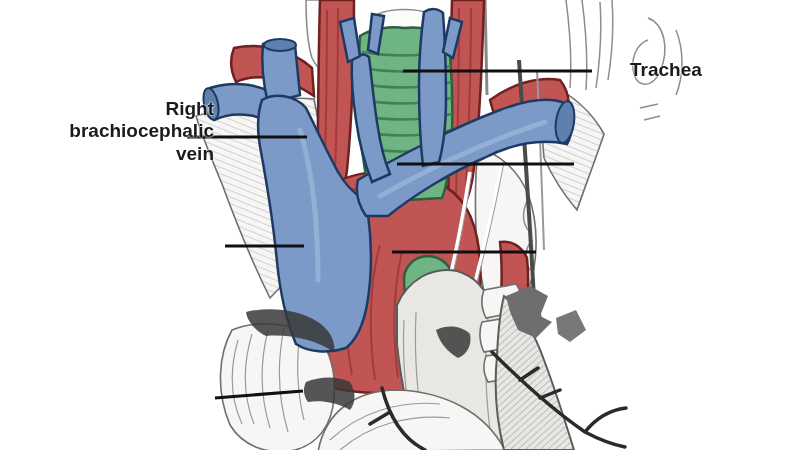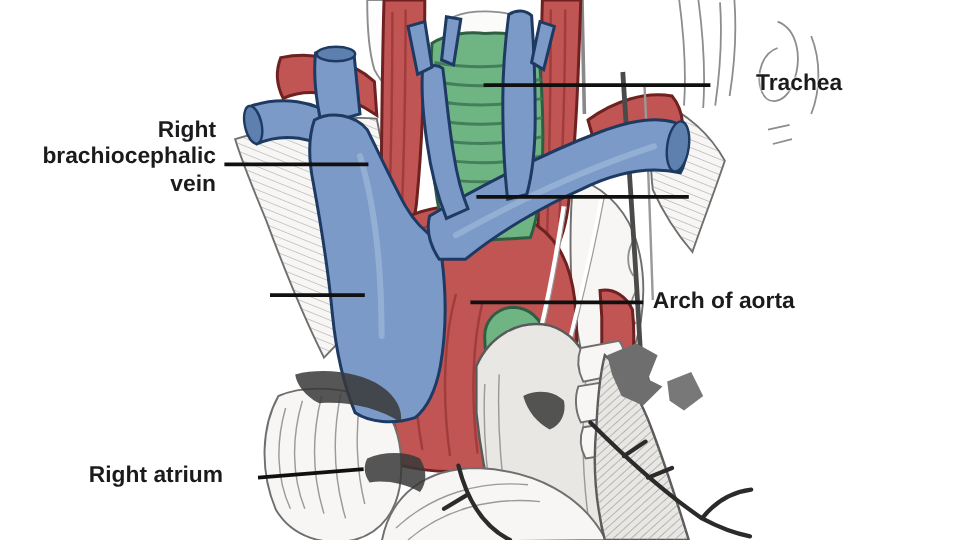--- a/index.html
+++ b/index.html
@@ -143,22 +143,20 @@
     <g>
       <line class="leader" x1="403" y1="71" x2="592" y2="71"></line>
       <line class="leader" x1="187" y1="137" x2="307" y2="137"></line>
       <line class="leader" x1="397" y1="164" x2="574" y2="164"></line>
       <line class="leader" x1="225" y1="246" x2="304" y2="246"></line>
       <line class="leader" x1="392" y1="252" x2="536" y2="252"></line>
       <line class="leader" x1="215" y1="398" x2="303" y2="391"></line>
     </g>
   </svg>
 
-  <div class="label right" style="left:0px;top:98px;width:180px;">Right brachiocephalic vein</div>
+  <div class="label right" style="left:0px;top:98px;width:180px;padding-left:34px;">Right brachiocephalic vein</div>
 
 
   <div class="label" style="left:630px;top:59px;width:190px;">Trachea</div>
 
 
-  <div class="label" style="left:544px;top:241px;width:220px;">Arch of aorta</div>
 
-  <div class="label" style="left:74px;top:386px;width:150px;white-space:nowrap;">Right atrium</div>
 </div>
 
 </body></html>

